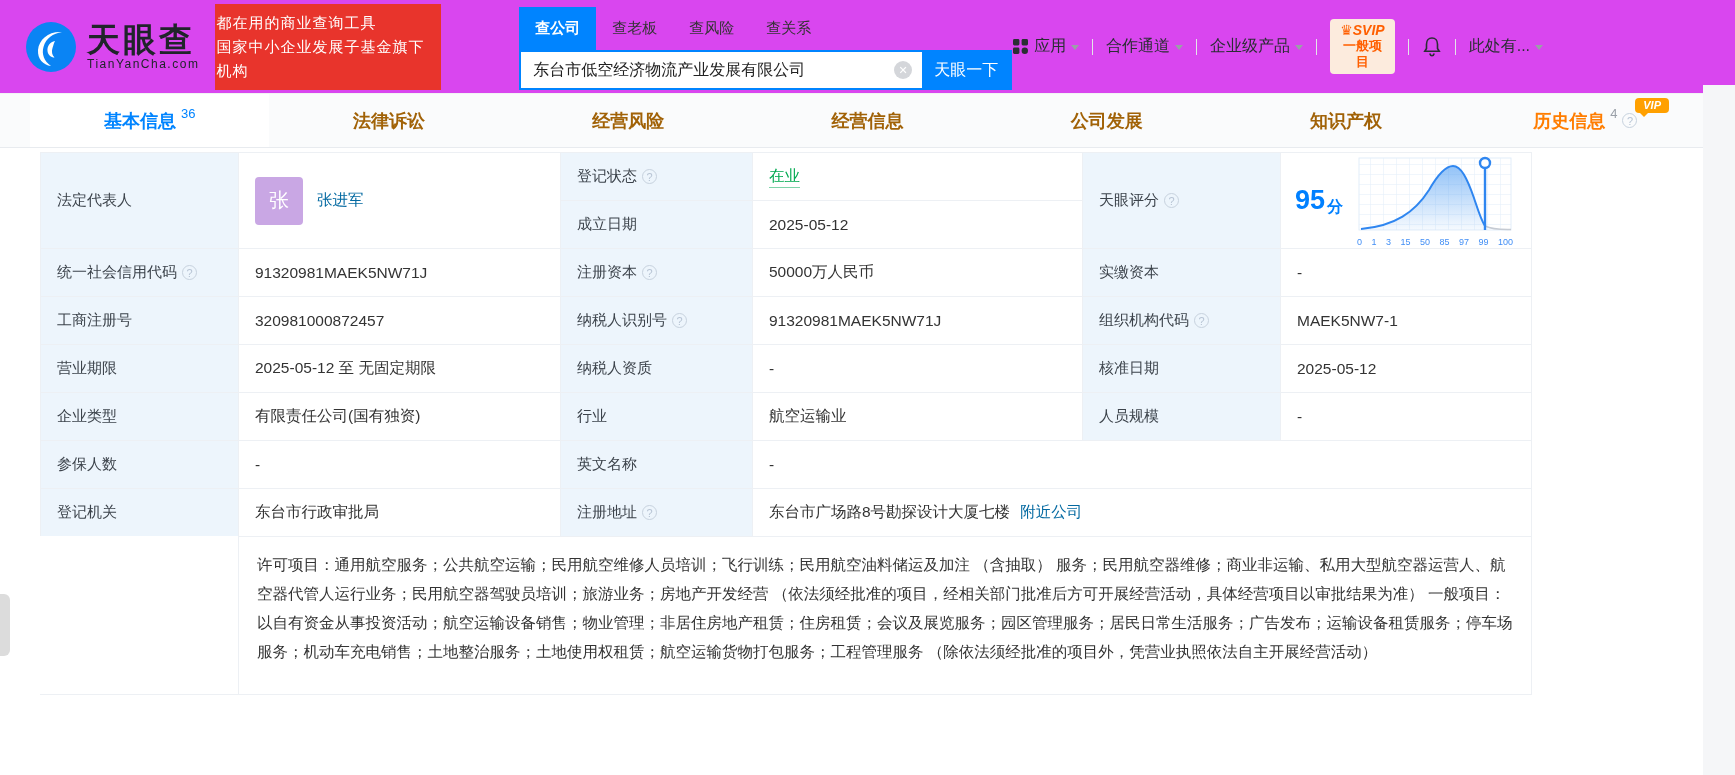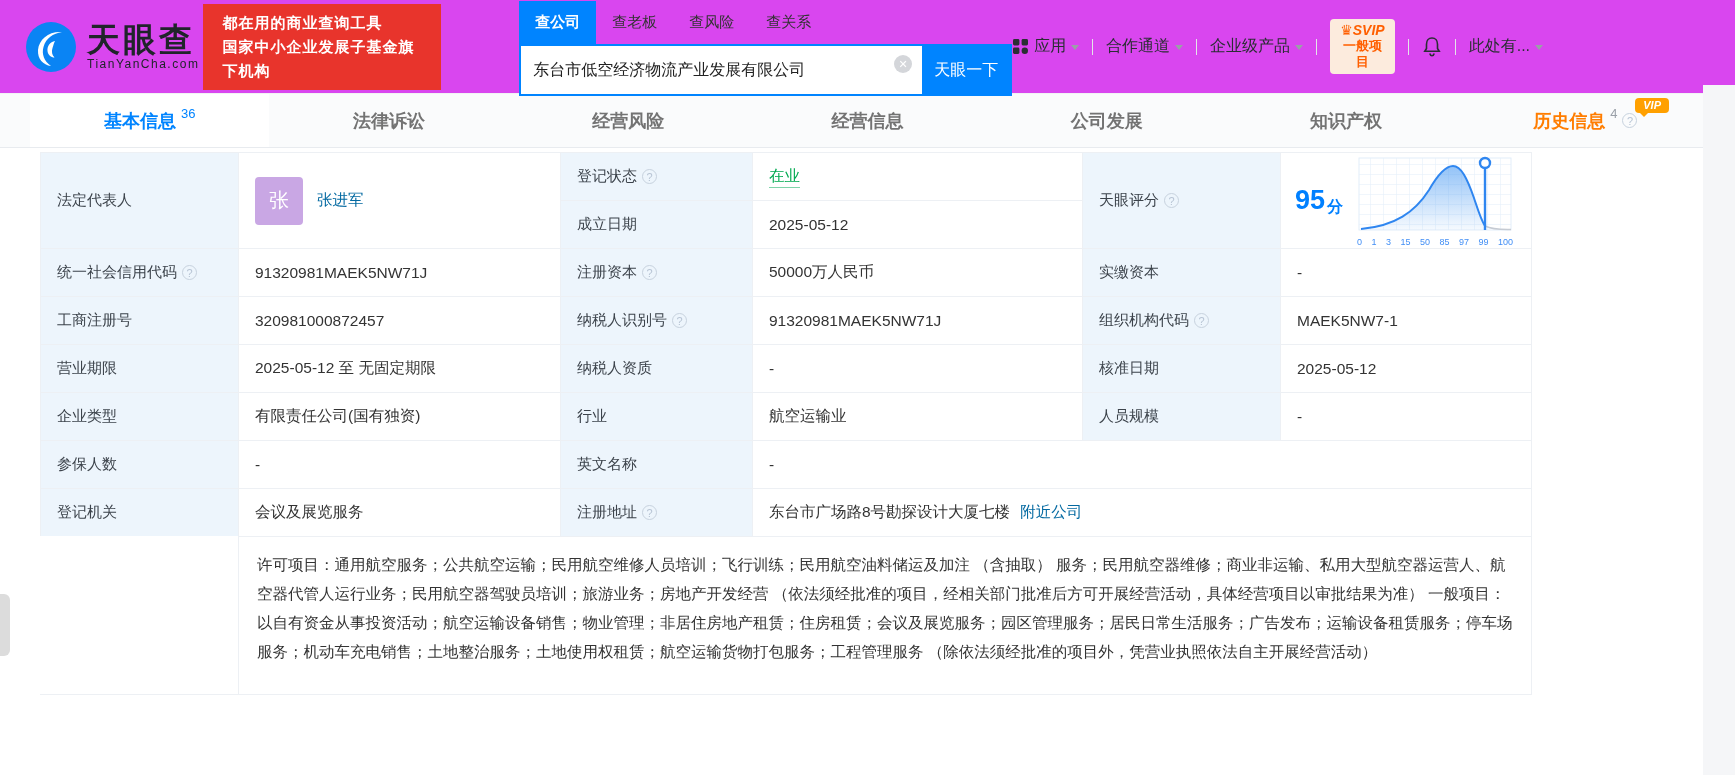--- a/index.html
+++ b/index.html
@@ -5,27 +5,27 @@
   * { box-sizing: border-box; margin: 0; padding: 0; }
   html,body { width:1735px; height:775px; overflow:hidden; background:#fff;
     font-family:"Liberation Sans","DejaVu Sans",sans-serif; color:#333; }
 
   
   .header { height:93px; display:flex; align-items:center; padding-left:25px; position:relative; background:#d946ef; }
   .logo-wrap { display:flex; align-items:center; gap:10px; }
   .logo-icon { width:52px; height:52px; flex:0 0 auto; }
   .logo-text .cn { font-size:33px; font-weight:bold; color:#20242a; letter-spacing:3px; line-height:34px; }
   .logo-text .en { font-size:12px; color:#20242a; letter-spacing:1.5px; }
-  .red-badge { background:#e8342c; color:#fff; margin-left:4px; padding:7px 19px;
-    font-size:15px; font-weight:bold; line-height:24px; letter-spacing:1px; }
+  .red-badge { background:#e8342c; color:#fff; margin-left:16px; padding:7px 1px;
+    font-size:15px; font-weight:normal; line-height:24px; letter-spacing:1px; }
   .search-area { margin-left:78px; padding-top:4px; }
   .search-tabs { display:flex; font-size:15px; margin-bottom:0; }
   .search-tab { padding:12px 16px; color:#333; cursor:pointer; }
   .search-tab.active { background:#0084ff; color:#fff; font-weight:bold; }
-  .search-box { display:flex; width:493px; height:52px; border:2px solid #0084ff; position:relative; background:#fff; }
+  .search-box { display:flex; width:493px; height:40px; border:2px solid #0084ff; position:relative; background:#fff; }
   .search-input { flex:1; border:none; outline:none; font-size:16px; padding:0 36px 0 12px; color:#222;
     font-family:"Liberation Sans","DejaVu Sans",sans-serif; }
   .clear-icon { position:absolute; right:98px; top:9px; width:18px; height:18px; border-radius:50%;
     background:#d4d6da; color:#fff; font-size:11px; line-height:18px; text-align:center; cursor:pointer; }
   .search-btn { width:88px; background:#0084ff; color:#fff; font-size:16px; border:none;
     display:flex; align-items:center; justify-content:center; cursor:pointer;
     font-family:"Liberation Sans","DejaVu Sans",sans-serif; }
   .hnav { display:flex; align-items:center; margin-left:auto; margin-right:192px; font-size:16px; color:#2a2e33; gap:13px; }
   .hnav-item { display:flex; align-items:center; gap:5px; cursor:pointer; white-space:nowrap; }
   .caret { width:0; height:0; border-left:4px solid transparent; border-right:4px solid transparent;
@@ -33,21 +33,21 @@
   .vsep { width:1px; height:16px; background:#e3e5e8; }
   .svip { background:#fcebdd; border-radius:4px; padding:4px 10px; text-align:center; cursor:pointer; }
   .svip .l1 { color:#ff5f00; font-weight:bold; font-style:italic; font-size:14px; line-height:15px; }
   .svip .l2 { color:#ff5f00; font-weight:bold; font-size:13px; line-height:16px; }
   .bell { width:20px; height:22px; cursor:pointer; }
 
   
   .tabbar { height:55px; background:#fafbfc; border-top:1px solid #f1f3f5; border-bottom:1px solid #e8ebef;
     display:flex; padding:0 30px; }
   .tab { flex:1; display:flex; align-items:center; justify-content:center; font-size:18px; font-weight:bold;
-    color:#737373; cursor:pointer; position:relative; }
+    color:#a16207; cursor:pointer; position:relative; }
   .tab.active { background:#fff; color:#0084ff; }
   .tab .count { font-size:13px; font-weight:normal; margin-left:5px; transform:translateY(-7px); color:#0084ff; }
   .tab.history { color:#ff7d00; }
   .tab.history .count { color:#9aa0a8; }
   .qmark { display:inline-block; width:15px; height:15px; border:1px solid #c7d2de; border-radius:50%;
     color:#b7c4d4; font-size:11px; line-height:14px; text-align:center; font-weight:normal; margin-left:5px; flex:0 0 auto; }
   .qmark::before { content:"?"; }
   .vip-ribbon { position:absolute; top:4px; right:36px; background:#ffa000; color:#fff; font-size:11px;
     font-style:italic; font-weight:bold; padding:1px 8px 2px; border-radius:4px; }
   .vip-ribbon::after { content:""; position:absolute; left:4px; bottom:-4px; width:0; height:0;
@@ -334,21 +334,21 @@
     <span>英文名称</span>
   </div>
   <div class="cell val" style="grid-column:4/7;grid-row:7">
     <span>-</span>
   </div>
 
   <div class="cell lbl" style="grid-column:1;grid-row:8">
     <span>登记机关</span>
   </div>
   <div class="cell val" style="grid-column:2;grid-row:8">
-    <span>会议及展览服务</span>
+    <span>东台市行政审批局</span>
   </div>
   <div class="cell lbl" style="grid-column:3;grid-row:8">
     <span>注册地址</span>
       <span class="qmark"></span>
   </div>
   <div class="cell val" style="grid-column:4/7;grid-row:8">
     <span>东台市广场路8号勘探设计大厦七楼</span>
     <span class="link" style="margin-left:10px">附近公司</span>
   </div>
 

